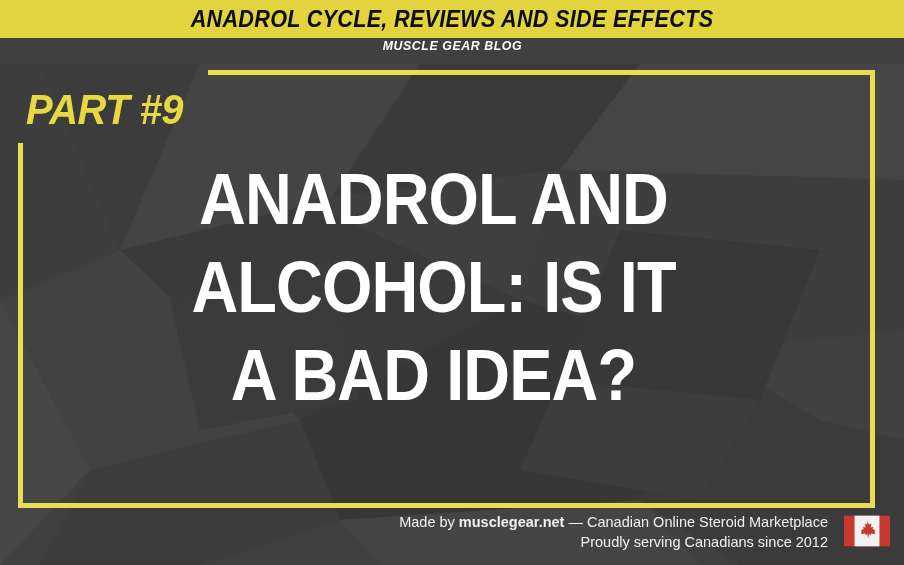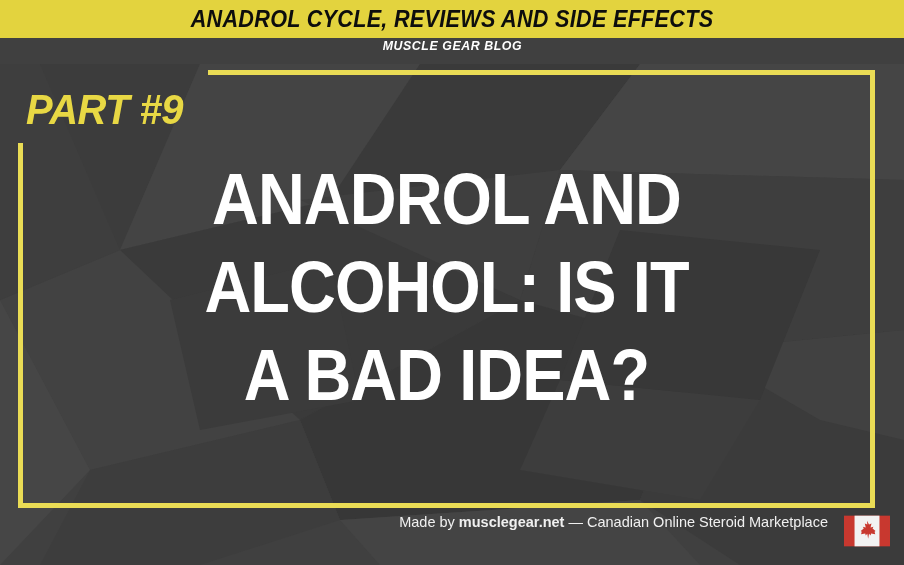--- a/index.html
+++ b/index.html
@@ -79,21 +79,21 @@
     color:#e8d844;
     letter-spacing:-0.5px;
     transform:scaleX(0.95);
     transform-origin:left center;
     white-space:nowrap;
   }
 
   
   #headline {
     position:absolute;
-    left:23px; top:155px;
+    left:10px; top:155px;
     width:847px;
     z-index:5;
     text-align:center;
   }
   .headline-line {
     display:block;
     color:#ffffff;
     font-weight:bold;
     font-size:72px;
     line-height:88px;
@@ -174,20 +174,21 @@
 
   <div id="headline">
     <span class="headline-line">ANADROL AND</span>
     <span class="headline-line">ALCOHOL: IS IT</span>
     <span class="headline-line">A BAD IDEA?</span>
   </div>
 
   <div id="footer">
     <div id="footer-text">
       <span class="footer-line"><span>Made by </span><span class="bold">musclegear.net</span><span> — Canadian Online Steroid Marketplace</span></span>
+      <span class="footer-line">Proudly serving Canadians since 2012</span>
     </div>
   </div>
 
   <svg id="flag" viewBox="0 0 48 32">
     <rect x="0" y="0" width="48" height="32" fill="#c8382f"></rect>
     <rect x="11" y="0" width="26" height="32" fill="#f2f2f2"></rect>
     <path fill="#c8382f" d="M24 5.2 l2.1 4.0 2.6 -1.0 -1.0 4.2 3.0 -0.9 -0.9 2.0 3.1 2.6
       -1.0 0.8 0.7 2.6 -4.4 -0.9 -0.4 2.1 -1.7 -1.9 -0.9 5.4 -0.9 -5.4 -1.7 1.9 -0.4 -2.1
       -4.4 0.9 0.7 -2.6 -1.0 -0.8 3.1 -2.6 -0.9 -2.0 3.0 0.9 -1.0 -4.2 2.6 1.0 z"></path>
   </svg>

